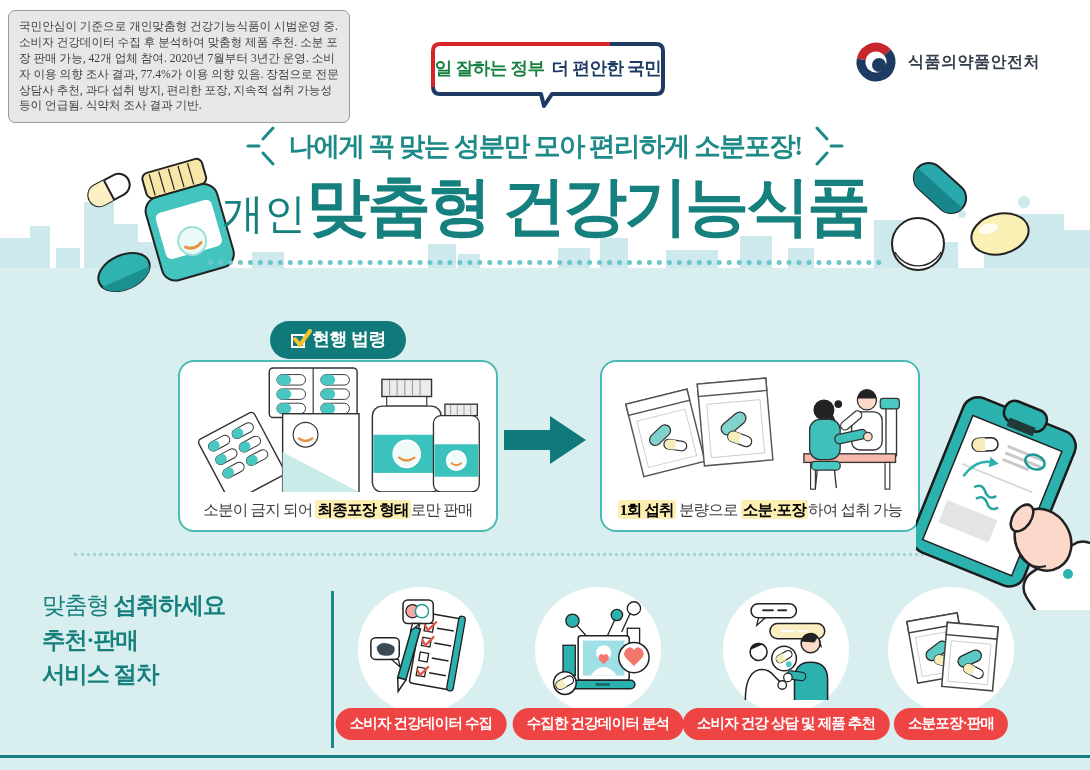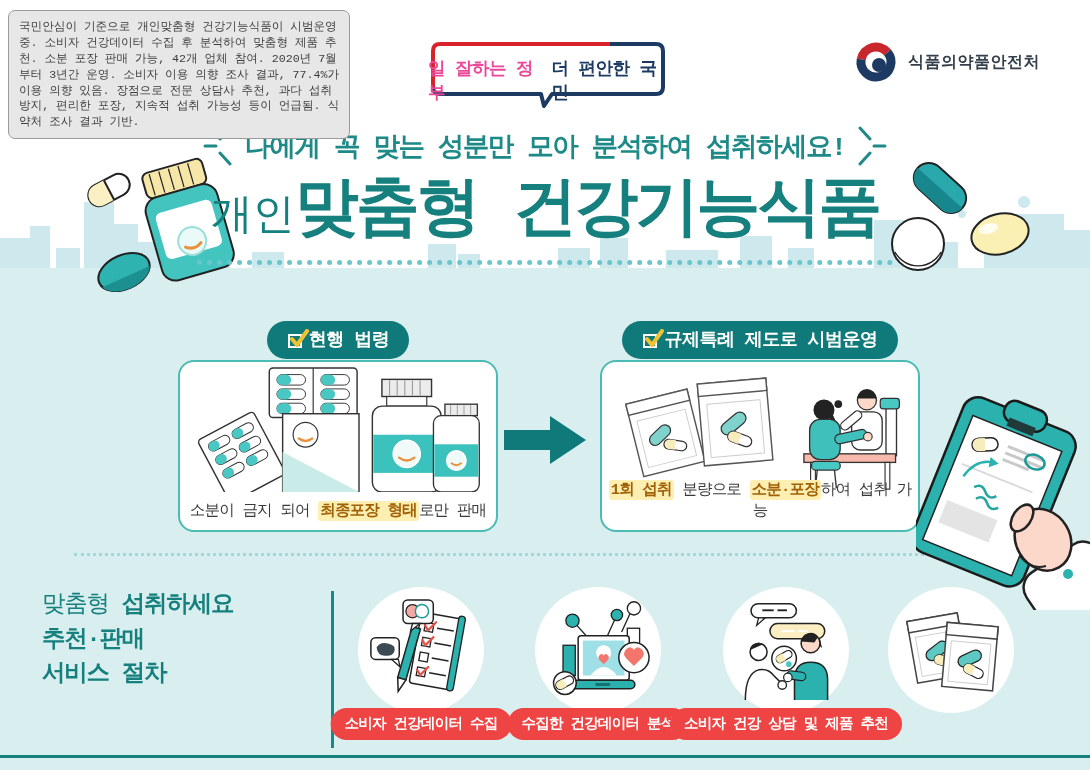--- a/index.html
+++ b/index.html
@@ -1,52 +1,52 @@
 <!DOCTYPE html>
 <html><head>
 <meta charset="utf-8">
 <style>
   body{margin:0}
   .abs{position:absolute}
   .canvas{position:relative;width:1090px;height:770px;background:#fff;overflow:hidden;
-          font-family:Liberation Mono, monospace}
+          font-family:Liberation Serif, serif}
   
   .main-bg{left:0;top:268px;width:1090px;height:502px;background:#d9efef}
   .skyline{left:0;top:190px;width:1090px;height:78px}
   
   .info-note{left:8px;top:10px;width:342px;background:#e7e7e7;border:1px solid #9b9b9b;
              border-radius:7px;padding:8px 10px;font-size:11.6px;line-height:1.37;color:#3e3e3e;
              box-sizing:border-box;z-index:6}
   
   .slogan{left:428px;top:40px;width:240px;height:70px;z-index:6}
   .slogan svg{position:absolute;left:0;top:0}
   .slogan .txt{position:absolute;left:0;right:0;top:16px;display:flex;justify-content:center;gap:7px;
                font-size:17.5px;font-weight:800;letter-spacing:-0.5px}
-  .slogan .red{color:#ec4899}.slogan .navy{color:#1d3a63}
+  .slogan .red{color:#15803d}.slogan .navy{color:#1d3a63}
   
   .logo{left:854px;top:40px;display:flex;align-items:center;gap:10px;z-index:6}
   .logo .name{font-size:16px;font-weight:700;color:#343f4b;letter-spacing:0.5px}
   
   .tagline{left:0;top:126px;width:100%;display:flex;justify-content:center;align-items:center;gap:12px;
            color:#1d8a87;font-size:26.5px;font-weight:700;letter-spacing:-1.5px;z-index:5}
   .hero-title{left:0;top:163px;width:100%;text-align:center;color:#16807e;z-index:5}
   .hero-title .inner{display:inline-block;border-bottom:5px dotted #6ac6ca;padding:0 14px 10px}
   .hero-title .prefix{font-size:42px;font-weight:500}
   .hero-title .main{font-size:64px;font-weight:900;letter-spacing:-3px}
   .decor{z-index:4}
   
   .badge{top:321px;width:320px;display:flex;justify-content:center;z-index:5}
   .badge .pill{display:flex;align-items:center;background:#0f7a79;color:#fff;font-size:18px;
                font-weight:700;padding:6px 20px 8px;border-radius:999px;letter-spacing:-0.5px}
   .panel{top:360px;width:320px;height:172px;background:#fff;border:2px solid #4cbab5;border-radius:16px;
          box-sizing:border-box;z-index:4}
   .panel .illus{position:absolute;left:50%;top:4px;transform:translateX(-50%)}
   .panel .caption{position:absolute;left:0;right:0;bottom:9px;text-align:center;font-size:15.5px;
                   color:#3a3a3a;letter-spacing:-0.8px}
-  .caption .hl{background:#fdeeb2;font-weight:800;color:#a16207;padding:1px 2px;border-radius:3px}
+  .caption .hl{background:#fdeeb2;font-weight:800;color:#000000;padding:1px 2px;border-radius:3px}
   .flow-arrow{left:504px;top:414px;z-index:5}
   .clipboard{left:916px;top:388px;z-index:7}
   
   .mid-divider{left:74px;top:553px;width:940px;height:0;border-top:3px dotted #9ed8d8;z-index:2}
   .process-title{left:42px;top:588px;font-size:23.5px;line-height:1.47;color:#16807e;
                  letter-spacing:-1.2px;z-index:4}
   .process-title .b{font-weight:800}
   .vline{left:331px;top:591px;height:157px;width:0;border-left:3px solid #1a8888;z-index:4}
   .circle{top:587px;width:126px;height:126px;background:#fff;border-radius:50%;display:flex;
           align-items:center;justify-content:center;z-index:3}
@@ -112,21 +112,21 @@
   </div>
 
   <div class="abs tagline">
     <svg width="30" height="40" viewBox="0 0 30 40">
       <g stroke="#1d8a87" stroke-width="3" stroke-linecap="round">
         <line x1="2" y1="20" x2="13" y2="20"></line>
           <line x1="17" y1="13" x2="27" y2="2"></line>
           <line x1="17" y1="27" x2="27" y2="38"></line>
       </g>
     </svg>
-    <span>나에게 꼭 맞는 성분만 모아 분석하여 섭취하세요!</span>
+    <span>나에게 꼭 맞는 성분만 모아 편리하게 소분포장!</span>
     <svg width="30" height="40" viewBox="0 0 30 40">
       <g stroke="#1d8a87" stroke-width="3" stroke-linecap="round">
         <line x1="28" y1="20" x2="17" y2="20"></line>
           <line x1="13" y1="13" x2="3" y2="2"></line>
           <line x1="13" y1="27" x2="3" y2="38"></line>
       </g>
     </svg>
   </div>
 
   <div class="abs hero-title">
@@ -177,29 +177,20 @@
   <div class="abs badge" style="left:178px">
     <div class="pill">
       <svg width="22" height="20" viewBox="0 0 22 20">
         <rect x="2" y="6" width="12" height="12" fill="none" stroke="#fff" stroke-width="2"></rect>
         <path d="M5 10 L10 16 L20 2" fill="none" stroke="#f2c230" stroke-width="4" stroke-linecap="round" stroke-linejoin="round"></path>
       </svg>
       <span>현행 법령</span>
     </div>
   </div>
 
-  <div class="abs badge" style="left:600px">
-    <div class="pill">
-      <svg width="22" height="20" viewBox="0 0 22 20">
-        <rect x="2" y="6" width="12" height="12" fill="none" stroke="#fff" stroke-width="2"></rect>
-        <path d="M5 10 L10 16 L20 2" fill="none" stroke="#f2c230" stroke-width="4" stroke-linecap="round" stroke-linejoin="round"></path>
-      </svg>
-      <span>규제특례 제도로 시범운영</span>
-    </div>
-  </div>
 
   <div class="abs panel" style="left:178px">
     <svg class="illus" width="300" height="126" viewBox="0 0 300 132">
       <g transform="rotate(0)">
         <rect x="78" y="2" width="92" height="52" rx="4" fill="#fff" stroke="#333" stroke-width="1.5"></rect>
         <line x1="124" y1="2" x2="124" y2="54" stroke="#333" stroke-width="1.2"></line>
         <g>
           <rect x="86" y="9" width="30" height="11" rx="5.5" fill="#fff" stroke="#333"></rect>
             <rect x="86" y="9" width="15" height="11" rx="5.5" fill="#49c7c2"></rect>
           <rect x="86" y="24" width="30" height="11" rx="5.5" fill="#fff" stroke="#333"></rect>
@@ -505,15 +496,16 @@
             <rect x="69" y="72" width="22" height="10" rx="5" fill="#fff" stroke="#222" stroke-width="1.3"></rect>
             <path d="M74 72 a5 5 0 0 0 0 10 h6 v-10 z" fill="#f7ecbc"></path>
           </g>
       </g>
     </svg>
   </div>
 
   <div class="abs step-label" style="left:421px">소비자 건강데이터 수집</div>
   <div class="abs step-label" style="left:598px">수집한 건강데이터 분석</div>
   <div class="abs step-label" style="left:786px">소비자 건강 상담 및 제품 추천</div>
+  <div class="abs step-label" style="left:951px">소분포장·판매</div>
 
   <div class="abs bottom-line"></div>
 </div>
 
 </body></html>

